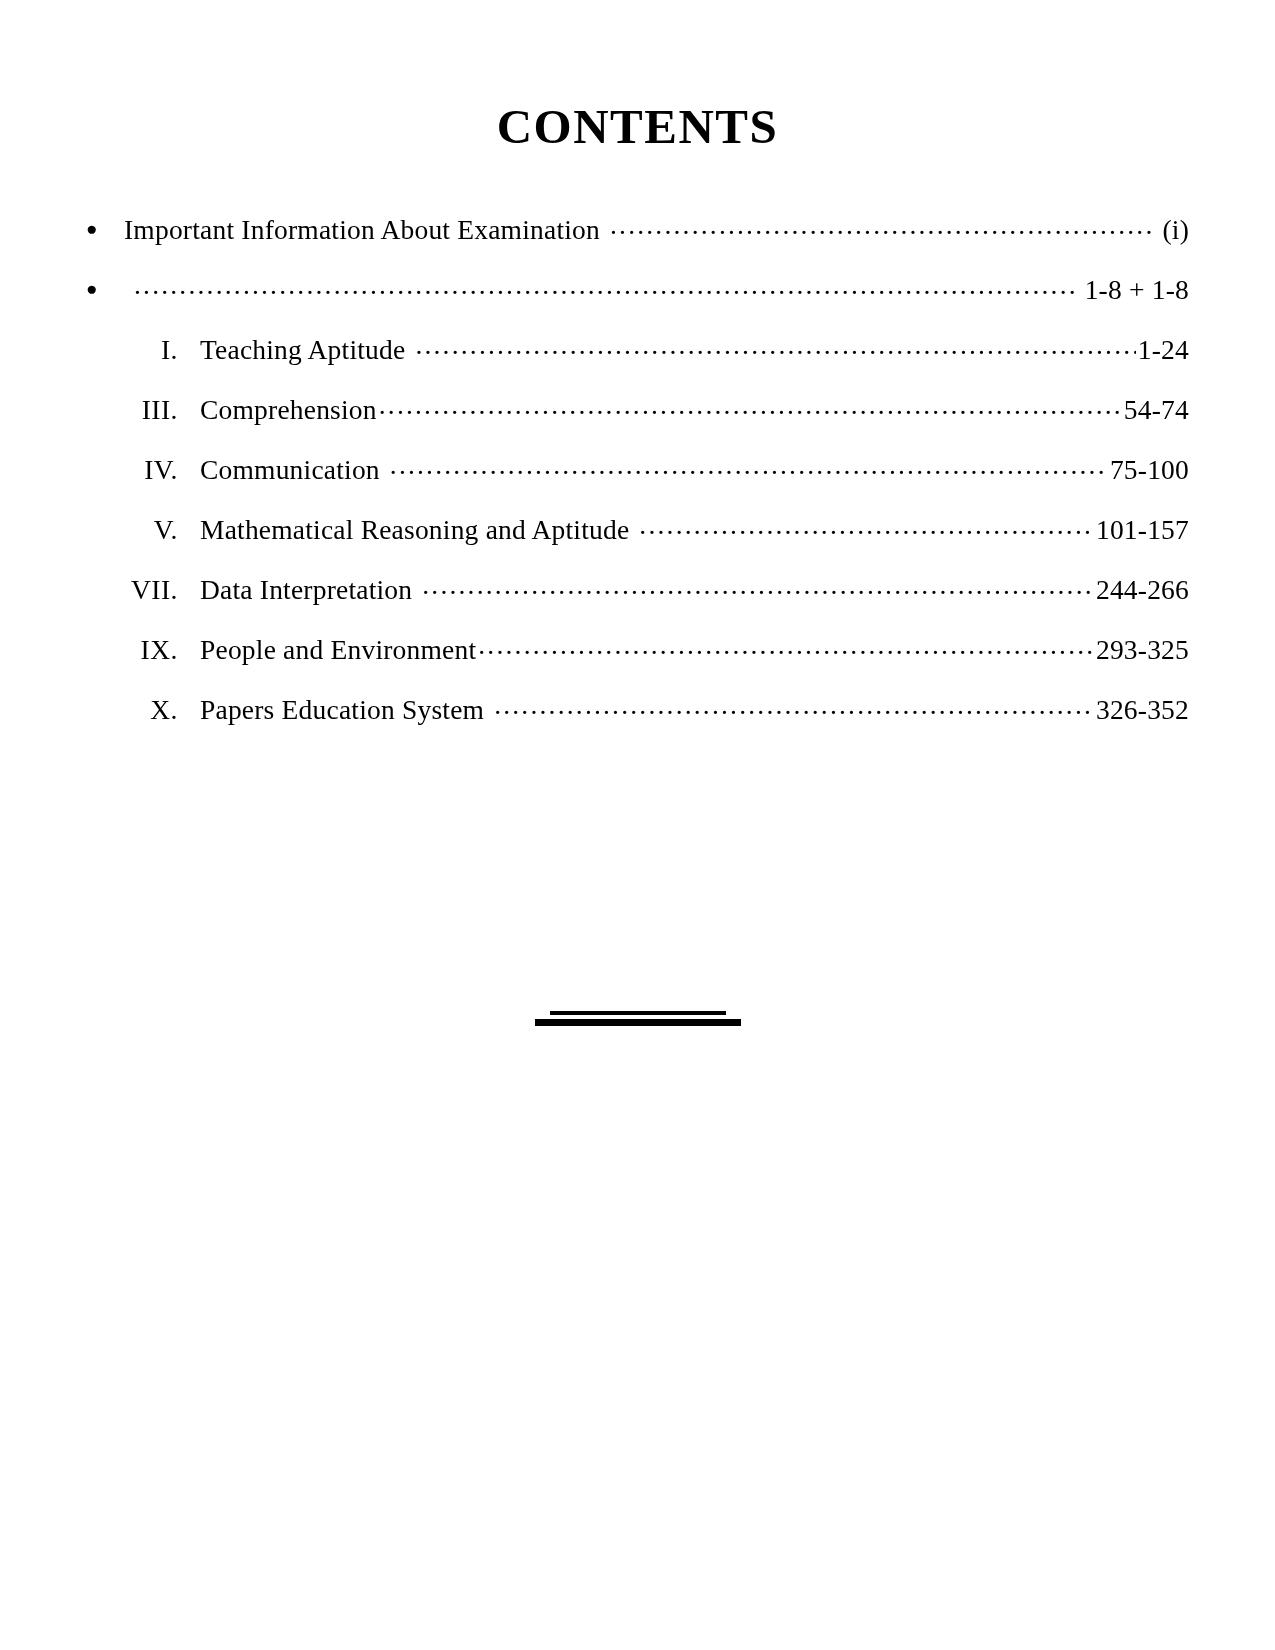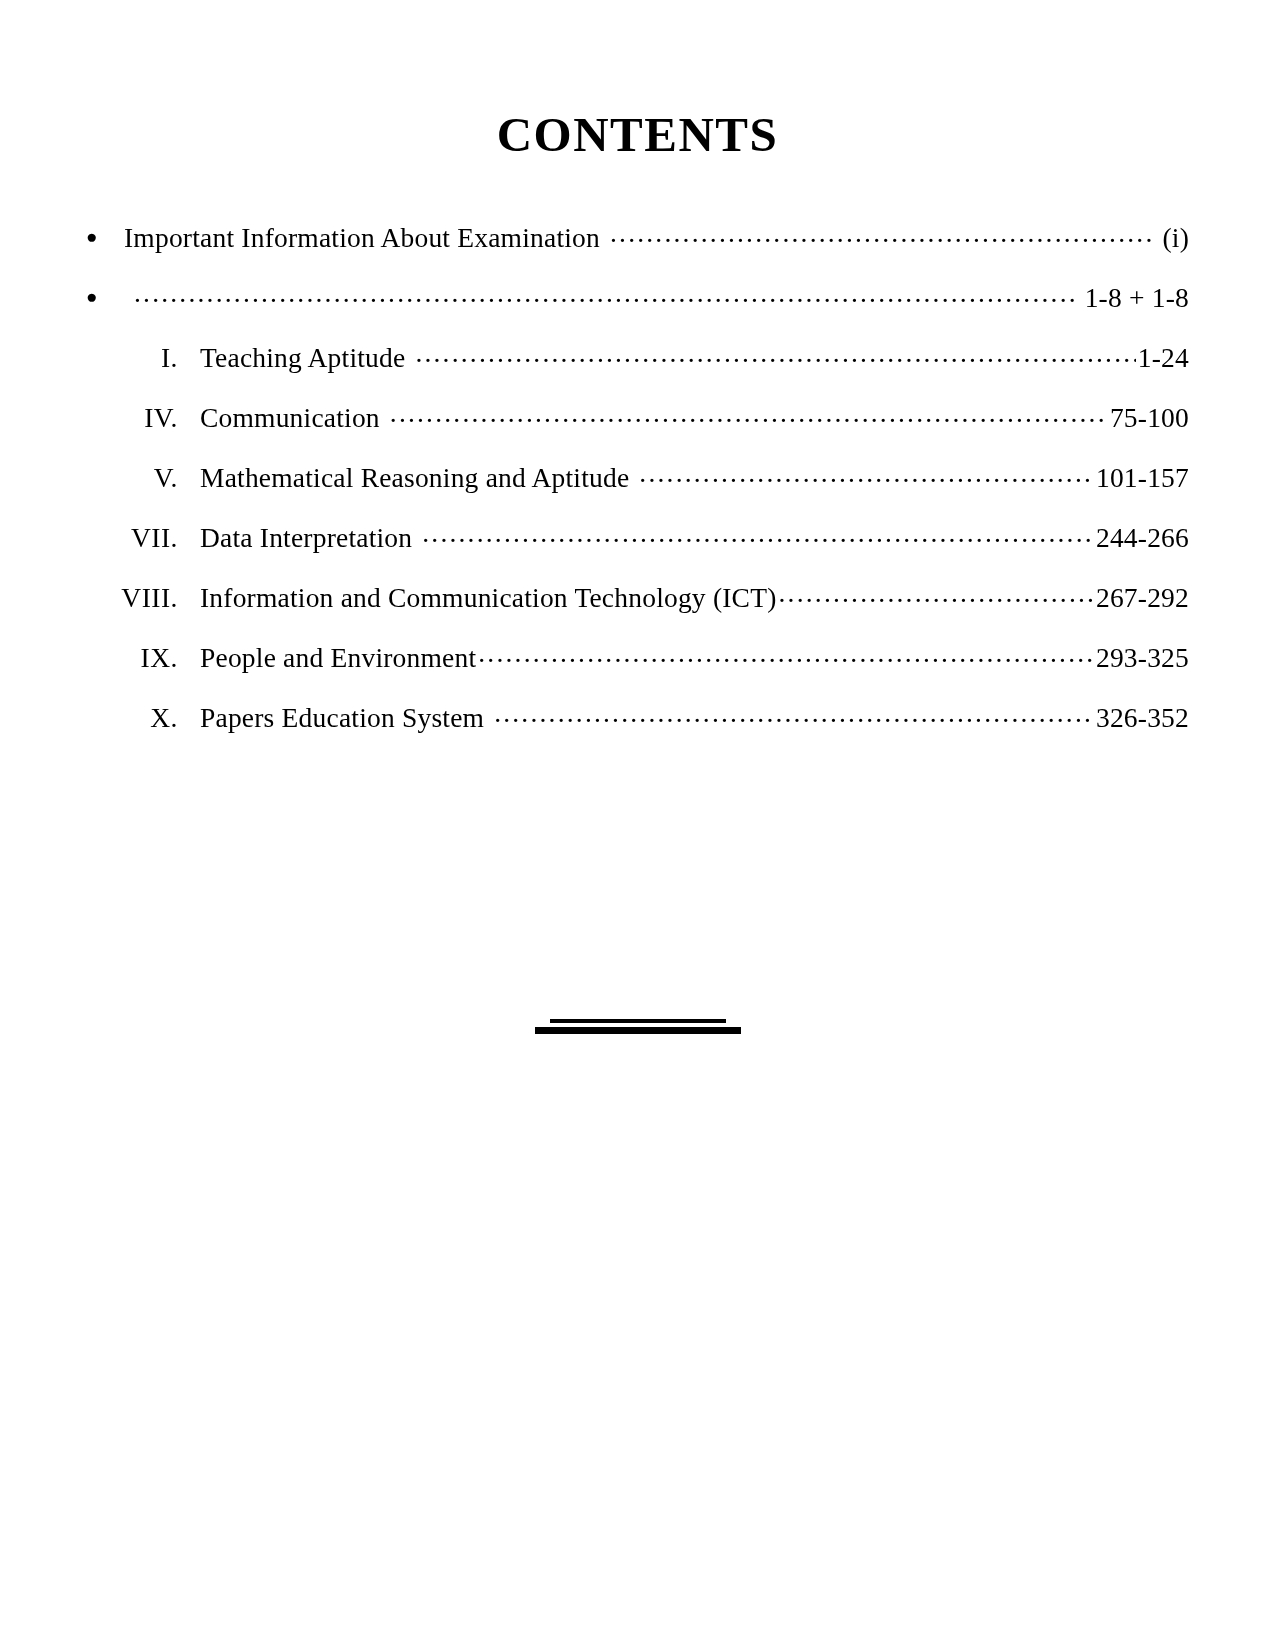--- a/index.html
+++ b/index.html
@@ -22,21 +22,21 @@
     position: relative;
     box-sizing: border-box;
   }
 
   
   .page-title {
     text-align: center;
     font-size: 49px;
     font-weight: bold;
     letter-spacing: 1.5px;
-    margin: 16px;
+    margin: 8px;
     padding-top: 90px;
     font-family: "Liberation Serif", "DejaVu Serif", serif;
   }
 
   
   .toc {
     margin: 0;
     padding: 0;
     list-style: none;
     position: absolute;
@@ -163,20 +163,26 @@
     </div>
 
     <div class="toc-row">
       <span class="num-cell">I.</span>
       <span class="label-cell">Teaching Aptitude</span>
       <span class="leader gap-left"></span>
       <span class="pages-cell">1-24</span>
     </div>
 
 
+    <div class="toc-row">
+      <span class="num-cell">III.</span>
+      <span class="label-cell">Comprehension</span>
+      <span class="leader"></span>
+      <span class="pages-cell">54-74</span>
+    </div>
 
     <div class="toc-row">
       <span class="num-cell">IV.</span>
       <span class="label-cell">Communication</span>
       <span class="leader gap-left"></span>
       <span class="pages-cell">75-100</span>
     </div>
 
     <div class="toc-row">
       <span class="num-cell">V.</span>
@@ -186,26 +192,20 @@
     </div>
 
 
     <div class="toc-row">
       <span class="num-cell">VII.</span>
       <span class="label-cell">Data Interpretation</span>
       <span class="leader gap-left"></span>
       <span class="pages-cell">244-266</span>
     </div>
 
-    <div class="toc-row">
-      <span class="num-cell">VIII.</span>
-      <span class="label-cell">Information and Communication Technology (ICT)</span>
-      <span class="leader"></span>
-      <span class="pages-cell">267-292</span>
-    </div>
 
     <div class="toc-row">
       <span class="num-cell">IX.</span>
       <span class="label-cell">People and Environment</span>
       <span class="leader"></span>
       <span class="pages-cell">293-325</span>
     </div>
 
     <div class="toc-row">
       <span class="num-cell">X.</span>

